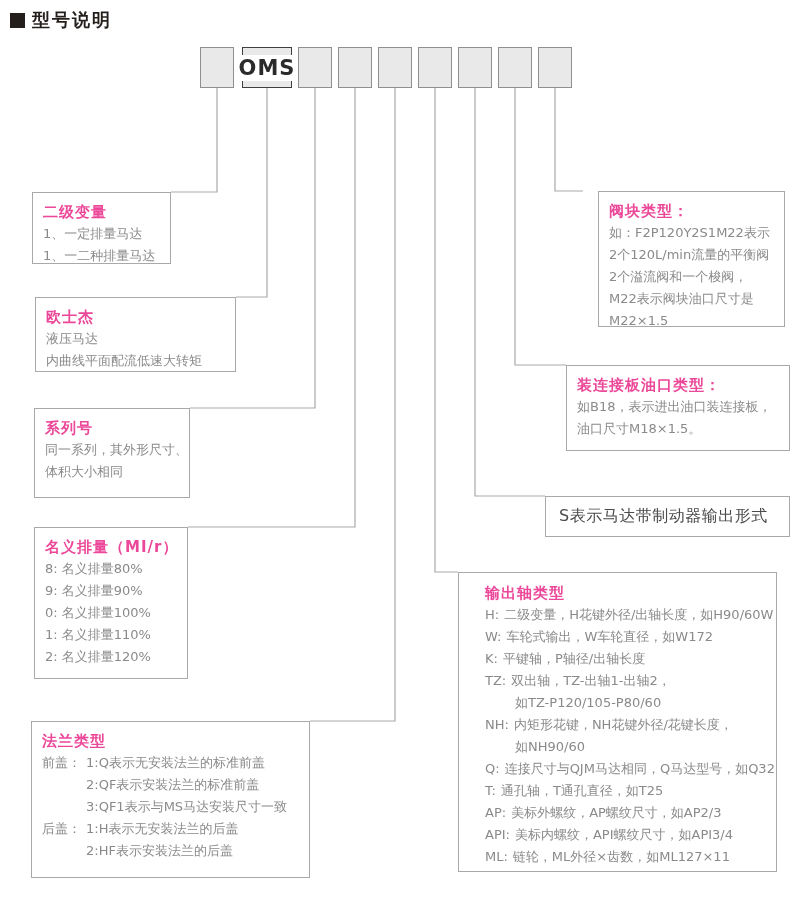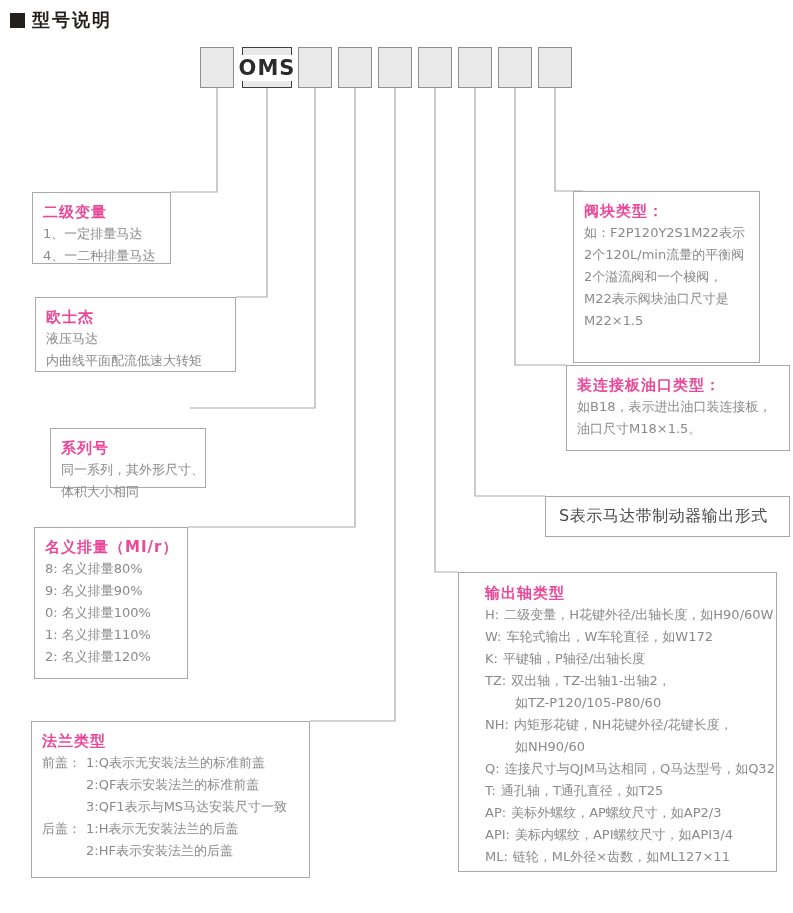--- a/index.html
+++ b/index.html
@@ -41,24 +41,24 @@
   }
   .callout .ln{line-height:22px;white-space:nowrap;}
   .callout .ln.ind{padding-left:30px;}
   .k{margin-right:5px;}
   .k:empty{margin-right:0;}
   .flbl{display:inline-block;width:44px;white-space:nowrap;}
 
   
   .co-secondary{left:32px;top:192px;width:139px;height:72px;}
   .co-brand{left:35px;top:297px;width:201px;height:75px;}
-  .co-series{left:34px;top:428px;width:156px;height:60px;margin-left:16px;}
+  .co-series{left:34px;top:408px;width:156px;height:90px;}
   .co-displacement{left:34px;top:527px;width:154px;height:152px;}
   .co-flange{left:31px;top:721px;width:279px;height:157px;}
-  .co-valve{left:573px;top:191px;width:187px;height:172px;}
+  .co-valve{left:598px;top:191px;width:187px;height:136px;}
   .co-port{left:566px;top:365px;width:224px;height:86px;}
   .co-brake{
     left:545px;top:496px;width:245px;height:41px;display:flex;align-items:center;
     padding:0 0 0 13px;
   }
   .co-brake .brake-text{
     font-size:16px;color:#4a4a4a;font-weight:500;letter-spacing:0.5px;white-space:nowrap;
   }
   .co-shaft{left:458px;top:572px;width:319px;height:300px;padding-top:9px;padding-left:26px;}
   .co-shaft .ln{line-height:22px;}
@@ -107,21 +107,21 @@
 <div class="abs code-box" style="left:498px;width:34px;">
     <span></span>
   </div>
 <div class="abs code-box" style="left:538px;width:34px;">
     <span></span>
   </div>
 
 <div class="abs callout co-secondary">
   <div class="ttl">二级变量</div>
   <div class="ln">1、一定排量马达</div>
-  <div class="ln">4、一二种排量马达</div>
+  <div class="ln">1、一二种排量马达</div>
 </div>
 
 <div class="abs callout co-brand">
   <div class="ttl">欧士杰</div>
   <div class="ln">液压马达</div>
   <div class="ln">内曲线平面配流低速大转矩</div>
 </div>
 
 <div class="abs callout co-series">
   <div class="ttl">系列号</div>

